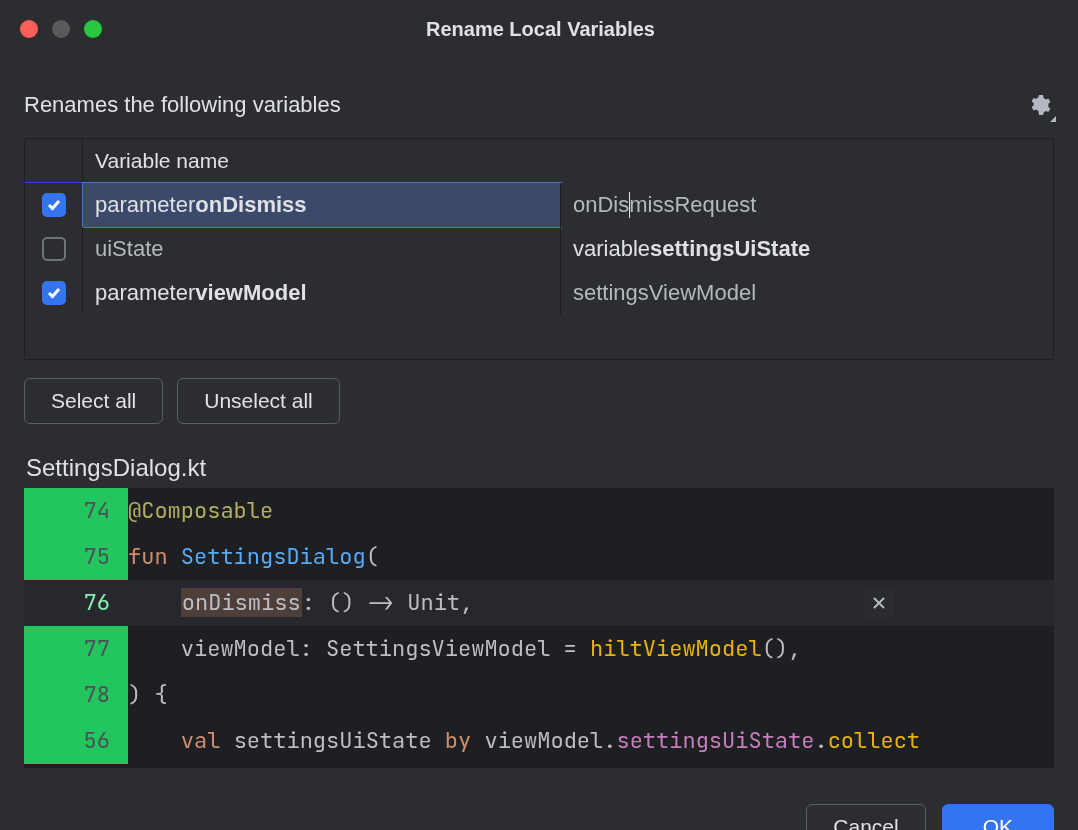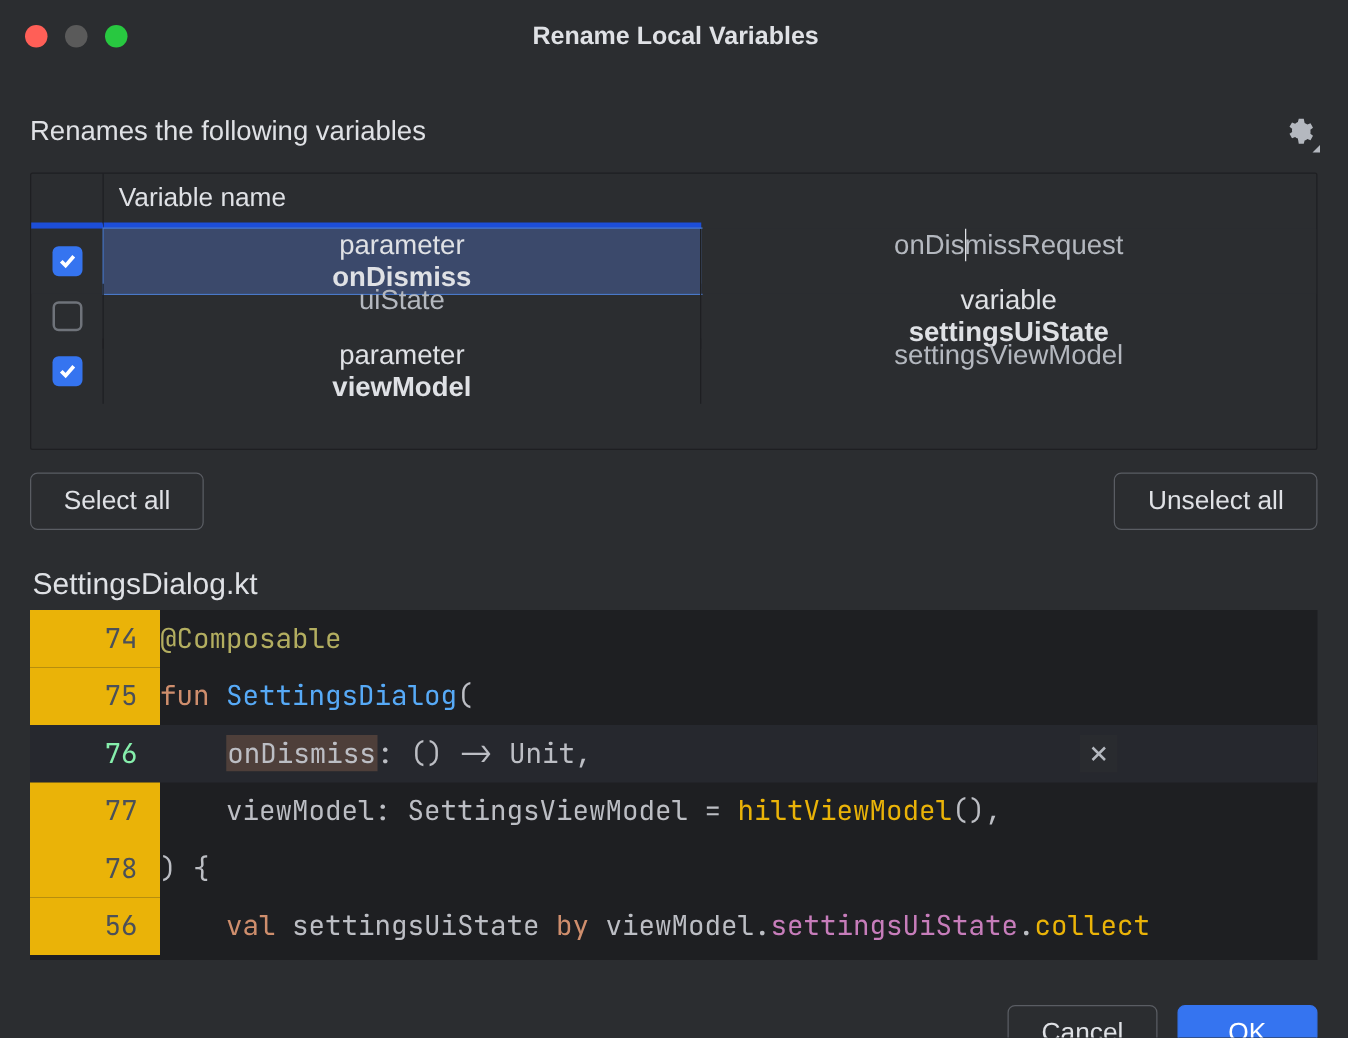--- a/index.html
+++ b/index.html
@@ -71,31 +71,30 @@
     height: 44px;
     font-size: 21px;
     color: #dfe1e5;
   }
   .thead .th {
     height: 100%;
     display: flex;
     align-items: center;
     padding: 0 12px;
     border-right: 1px solid #1e1f22;
-    border-bottom: 5px solid #1d4ed8;
+    border-bottom: 1px solid #1d4ed8;
   }
   .thead .th:last-child { border-right: none; }
   .trow { height: 44px; font-size: 22px; }
   .trow .td {
     height: 100%;
     display: flex;
     align-items: center;
     padding: 0 12px;
     border-right: 1px solid #1e1f22;
-    flex-direction: column;
   }
   .trow .td:last-child { border-right: none; }
   .trow.selected .td.varname {
     background: #3b496b;
     outline: 1px solid #4a78c8;
   }
   .trow.selected .td.check,
   .trow.selected .td.rename {
     background: #2b2d30;
   }
@@ -113,21 +112,22 @@
   .rename-value { color: #b4b8bf; position: relative; text-align: center; }
   .caret {
     position: absolute;
     width: 1px; height: 26px;
     background: #dfe1e5;
     top: 50%; transform: translateY(-50%);
   }
   .table-footer { height: 44px; border-top: none; }
   .btn-row {
     display: flex;
-    justify-content: space-between;
+    justify-content: flex-start;
+    gap: 14px;
     margin-top: 18px;
   }
   .btn {
     border: 1px solid #5a5d63;
     background: transparent;
     color: #dfe1e5;
     font-size: 21px;
     padding: 10px 26px;
     border-radius: 6px;
     cursor: pointer;
@@ -154,21 +154,21 @@
     position: relative;
     height: 280px;
     overflow: hidden;
   }
   .eline { display: flex; }
   .gutter {
     width: 104px;
     text-align: right;
     padding-right: 18px;
     color: #4b5059;
-    background: #eab308;
+    background: #22c55e;
     flex-shrink: 0;
   }
   .eline.hl .gutter { background: #26282e; color: #86efac; }
   .eline.hl .code { background: #26282e; }
   .code {
     flex: 1;
     white-space: pre;
     color: #bcbec4;
     overflow: hidden;
   }

